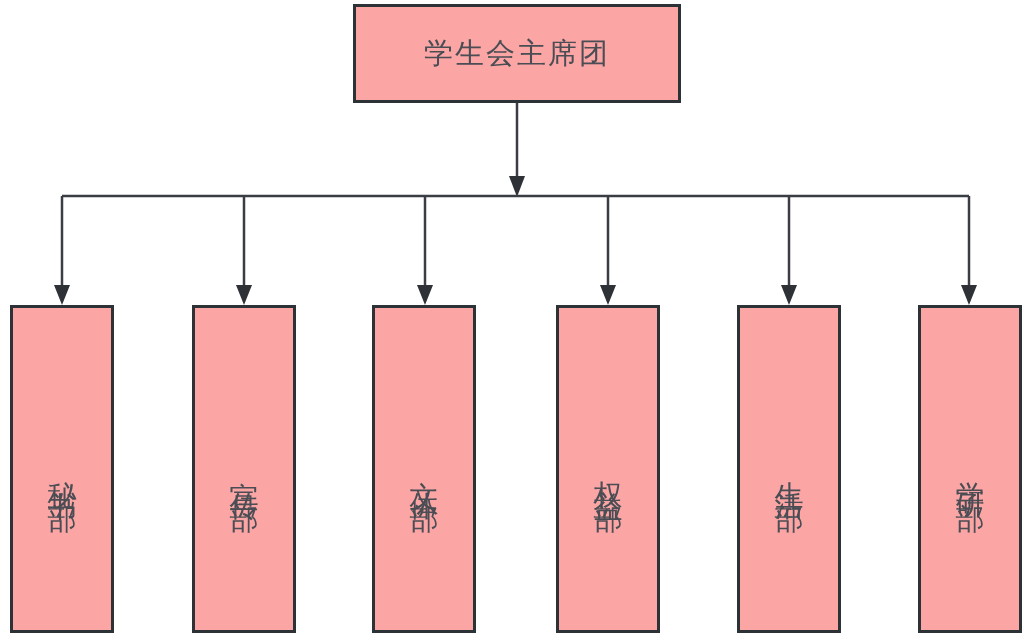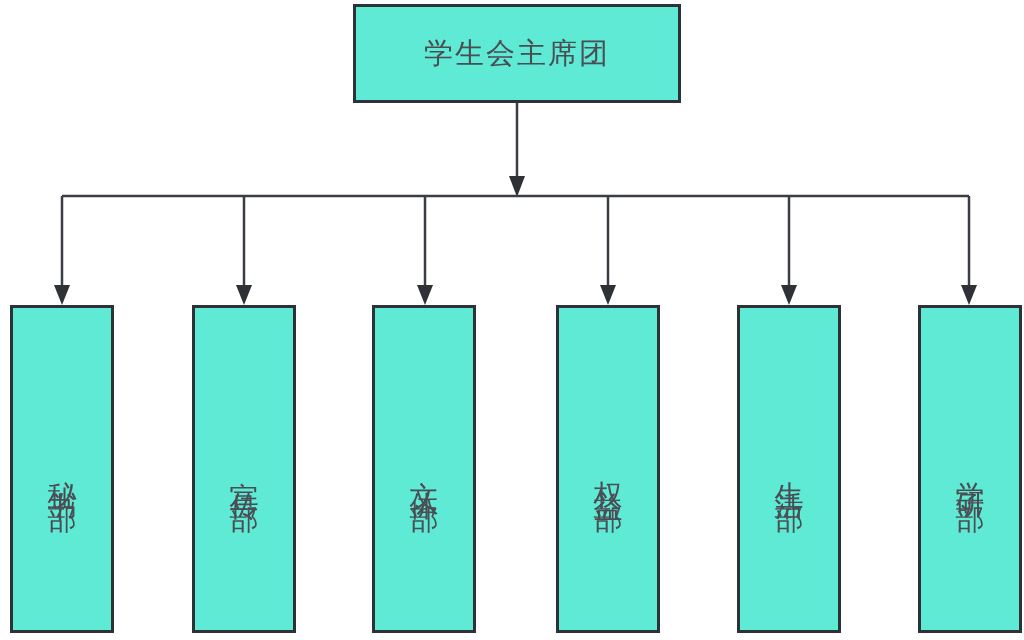--- a/index.html
+++ b/index.html
@@ -21,21 +21,21 @@
   }
   svg.connectors line {
     stroke: #3a3e44;
     stroke-width: 2.5;
   }
   svg.connectors polygon {
     fill: #2e3237;
   }
   .node {
     position: absolute;
-    background: #5eead4;
+    background: #fca5a5;
     border: 3px solid #2d3237;
     display: flex;
     align-items: center;
     justify-content: center;
     color: #4a4e54;
   }
   .root-node {
     left: 353px; top: 4px;
     width: 328px; height: 99px;
   }

